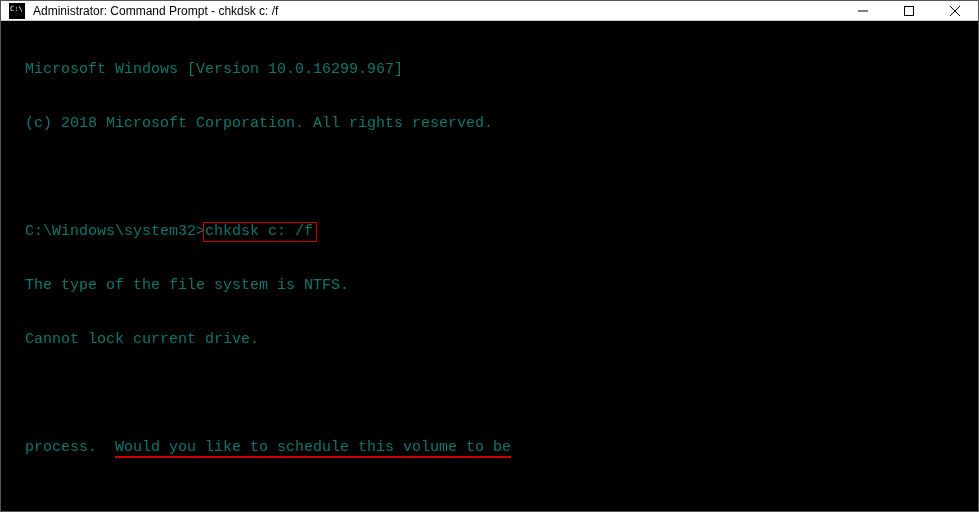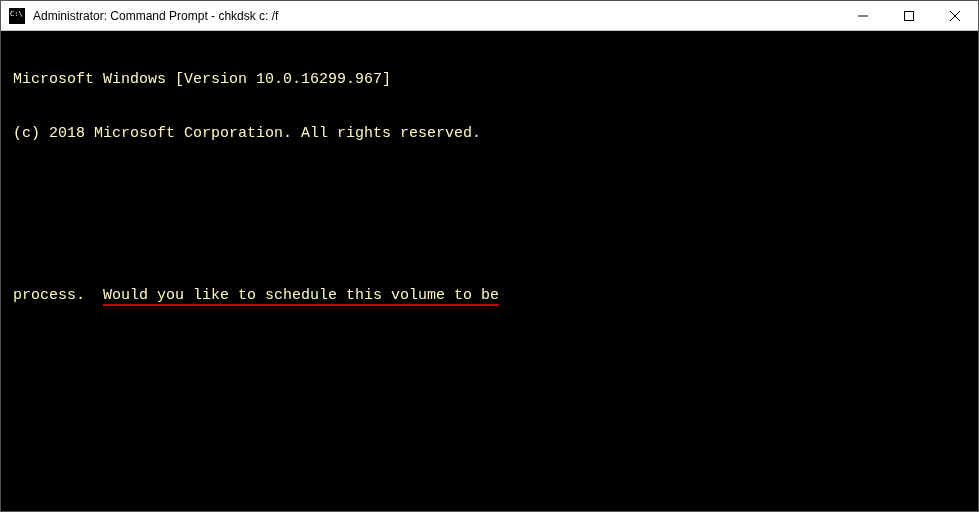--- a/index.html
+++ b/index.html
@@ -16,21 +16,21 @@
     }
     .window {
       width: 979px;
       height: 512px;
       border: 1px solid #555;
       display: flex;
       flex-direction: column;
       background: #000;
     }
     .titlebar {
-      height: 30px;
+      height: 20px;
       background: #fff;
       display: flex;
       align-items: center;
       border-bottom: 1px solid #ccc;
     }
     .titlebar-icon {
       width: 16px;
       height: 16px;
       margin-left: 8px;
       margin-right: 8px;
@@ -69,22 +69,22 @@
       justify-content: center;
       cursor: pointer;
     }
     .window-control svg {
       width: 10px;
       height: 10px;
     }
     .terminal {
       flex: 1;
       background: #000;
-      color: #fef9c3;
-      padding: 4px 12px;
+      color: #0f766e;
+      padding: 4px 24px;
       font-family: Consolas, "Courier New", monospace;
       font-size: 15px;
       line-height: 1.2;
       white-space: pre;
       overflow: hidden;
     }
     .terminal-line {
       display: block;
     }
     .prompt-line {
@@ -137,17 +137,20 @@
             <line x1="0" y1="0" x2="10" y2="10" stroke="#000" stroke-width="1"></line>
             <line x1="10" y1="0" x2="0" y2="10" stroke="#000" stroke-width="1"></line>
           </svg>
       </div>
     </div>
   </div>
   <div class="terminal">
     <span class="terminal-line">Microsoft Windows [Version 10.0.16299.967]</span>
     <span class="terminal-line">(c) 2018 Microsoft Corporation. All rights reserved.</span>
     <div class="blank-line"></div>
+    <div class="prompt-line"><span>C:\Windows\system32&gt;</span><span class="command-highlight">chkdsk c: /f</span></div>
+    <span class="terminal-line">The type of the file system is NTFS.</span>
+    <span class="terminal-line">Cannot lock current drive.</span>
     <div class="blank-line"></div>
     <span class="terminal-line"><span>process.  </span><span class="underline-red">Would you like to schedule this volume to be</span></span>
     
   </div>
 </div>
 
 </body></html>

